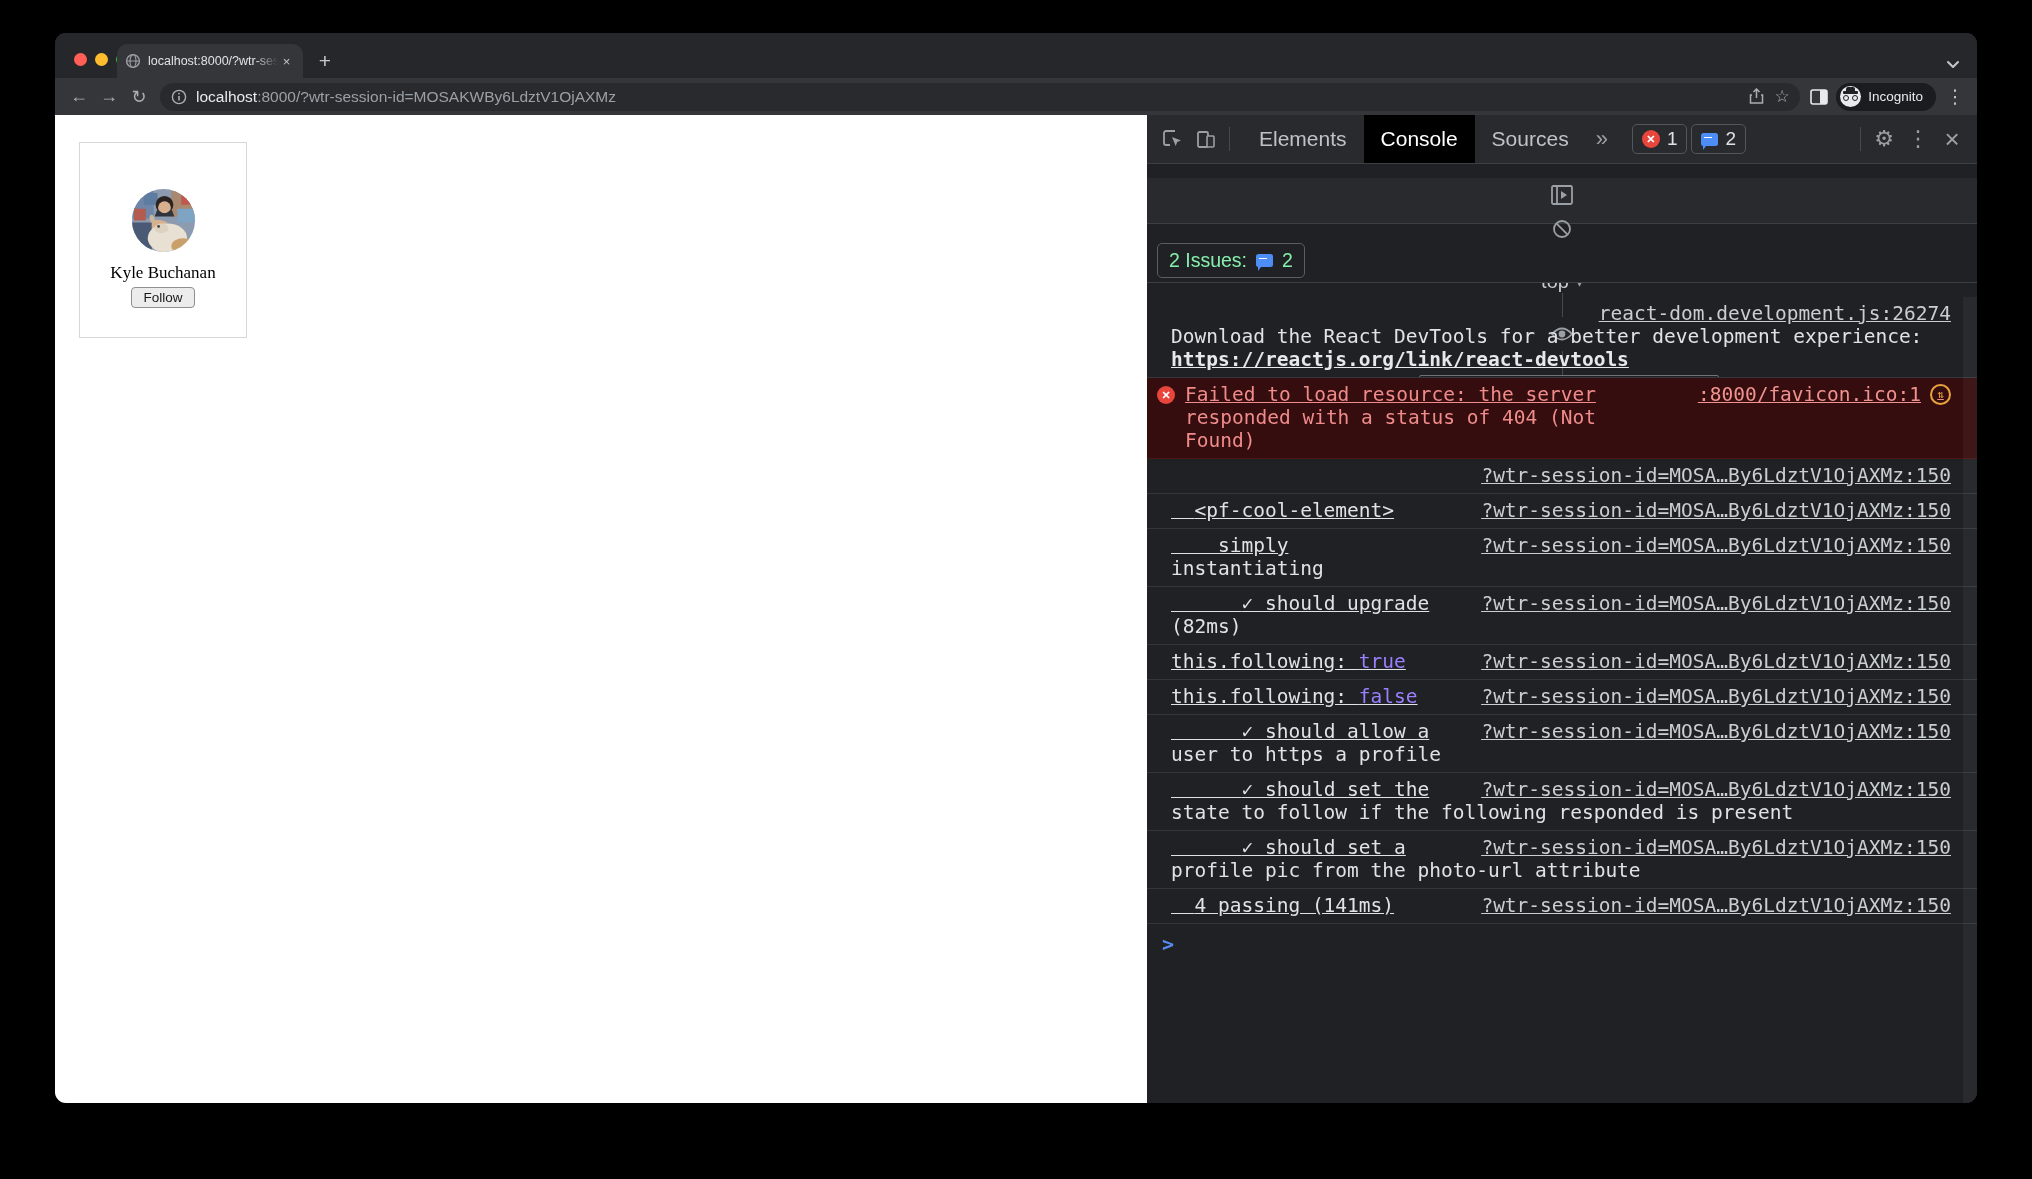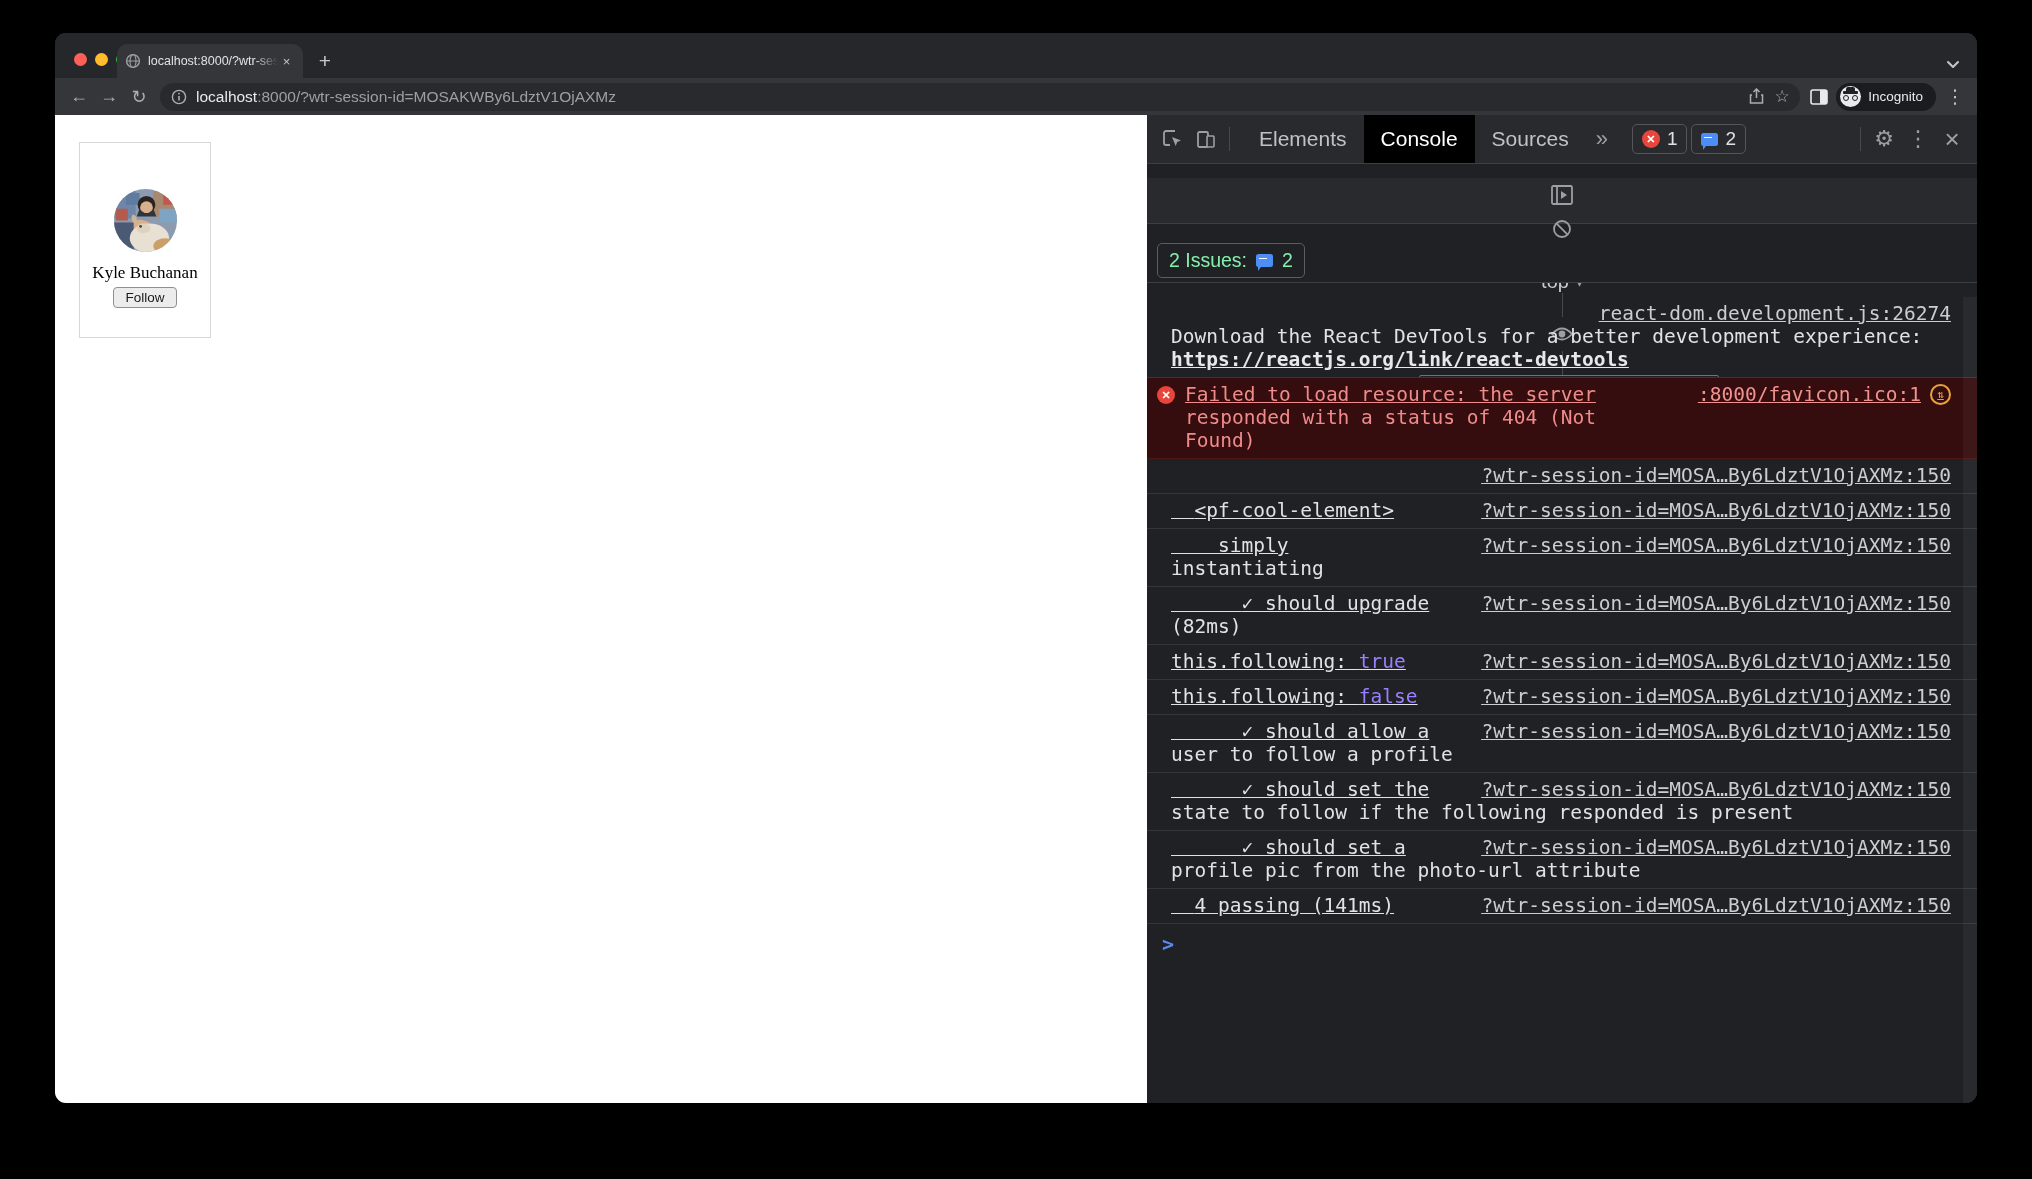--- a/index.html
+++ b/index.html
@@ -40,21 +40,21 @@
   .spy .hat{position:absolute;left:3px;top:5px;width:15px;height:3px;background:#202124;border-radius:1px;}
   .spy .crown{position:absolute;left:6px;top:1px;width:9px;height:5px;background:#202124;border-radius:2px 2px 0 0;}
   .spy .eL,.spy .eR{position:absolute;top:9px;width:6px;height:6px;border:1.6px solid #202124;
     border-radius:50%;box-sizing:border-box;}
   .spy .eL{left:3px}.spy .eR{left:12px}
   .incog-label{color:#e8eaed;font-size:13.5px;}
   .dots{color:#c3c7cc;font-size:19px;width:26px;text-align:center;flex-shrink:0;}
   
   .content{display:flex;height:988px;}
   .page{width:1092px;background:#fff;position:relative;flex-shrink:0;}
-  .card{position:absolute;left:24px;top:27px;width:132px;height:196px;border:1px solid #d7d7d7;
+  .card{position:absolute;left:24px;top:27px;width:168px;height:196px;border:1px solid #d7d7d7;
     box-sizing:border-box;text-align:center;}
   .avatar{width:63px;height:63px;border-radius:50%;margin:46px auto 0;overflow:hidden;}
   .pname{font-family:"Liberation Serif",serif;font-size:17px;color:#000;margin-top:11px;}
   .follow{display:inline-block;margin-top:4px;font-family:"Liberation Sans",sans-serif;font-size:13.5px;
     color:#1a1a1a;background:#ececec;border:1px solid #8f8f8f;border-radius:4px;padding:2px 11px;}
   
   .devtools{flex:1;background:#202124;display:flex;flex-direction:column;color:#dee1e5;min-width:0;gap:14px;}
   .vdiv{width:1px;height:24px;background:#47494d;margin:0 6px;flex-shrink:0;}
   .icbtn{width:34px;height:34px;display:flex;align-items:center;justify-content:center;
     color:#9aa0a6;flex-shrink:0;font-size:22px;}
@@ -385,21 +385,21 @@
               </div>
             </div>
             <div class="console-row">
               <div class="row-main">
                 <div class="row-first">
                   <span class="msg-text"><span>      ✓ should allow a</span></span>
                   <span class="link-wrap">
                     <span class="src-link">?wtr-session-id=MOSA…By6LdztV1OjAXMz:150</span>
                   </span>
                 </div>
-                <div class="msg-rest"><span>user to follow a profile</span></div>
+                <div class="msg-rest"><span>user to https a profile</span></div>
               </div>
             </div>
             <div class="console-row">
               <div class="row-main">
                 <div class="row-first">
                   <span class="msg-text"><span>      ✓ should set the</span></span>
                   <span class="link-wrap">
                     <span class="src-link">?wtr-session-id=MOSA…By6LdztV1OjAXMz:150</span>
                   </span>
                 </div>

